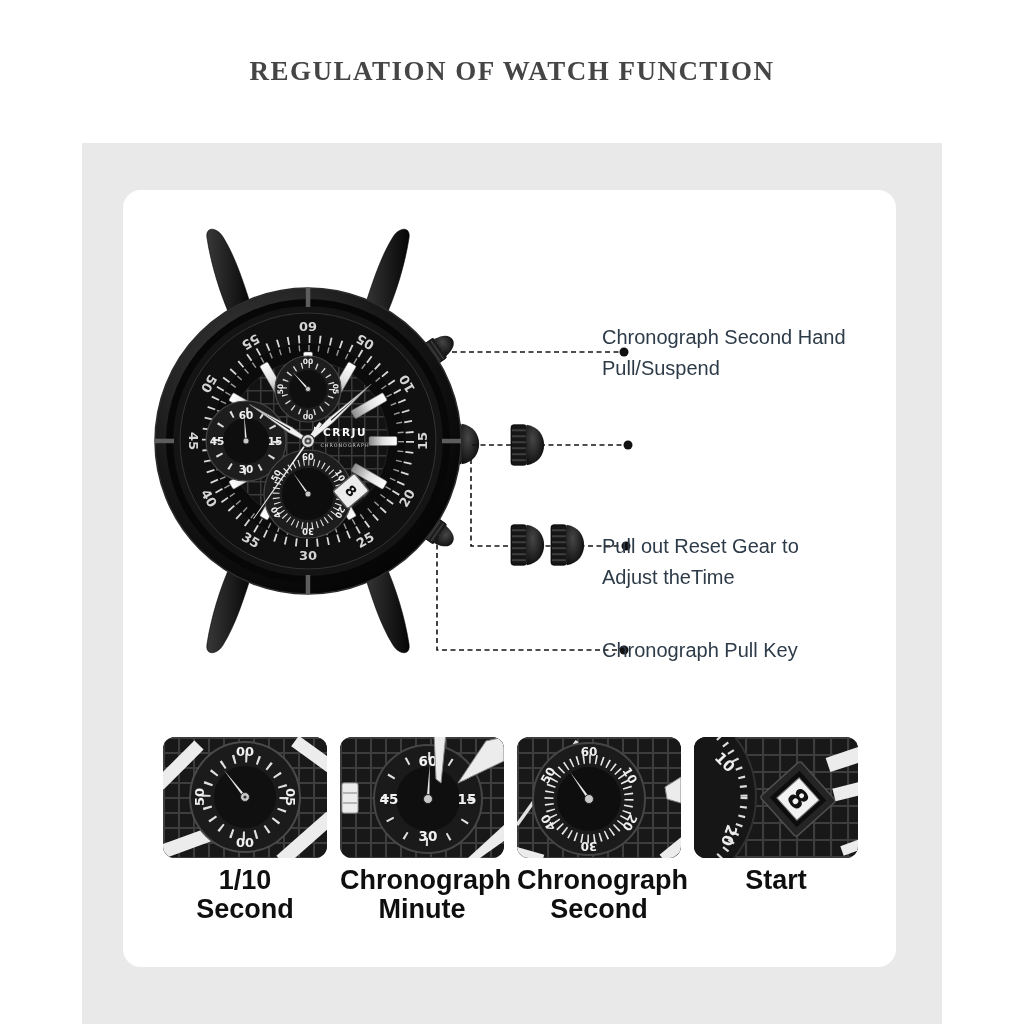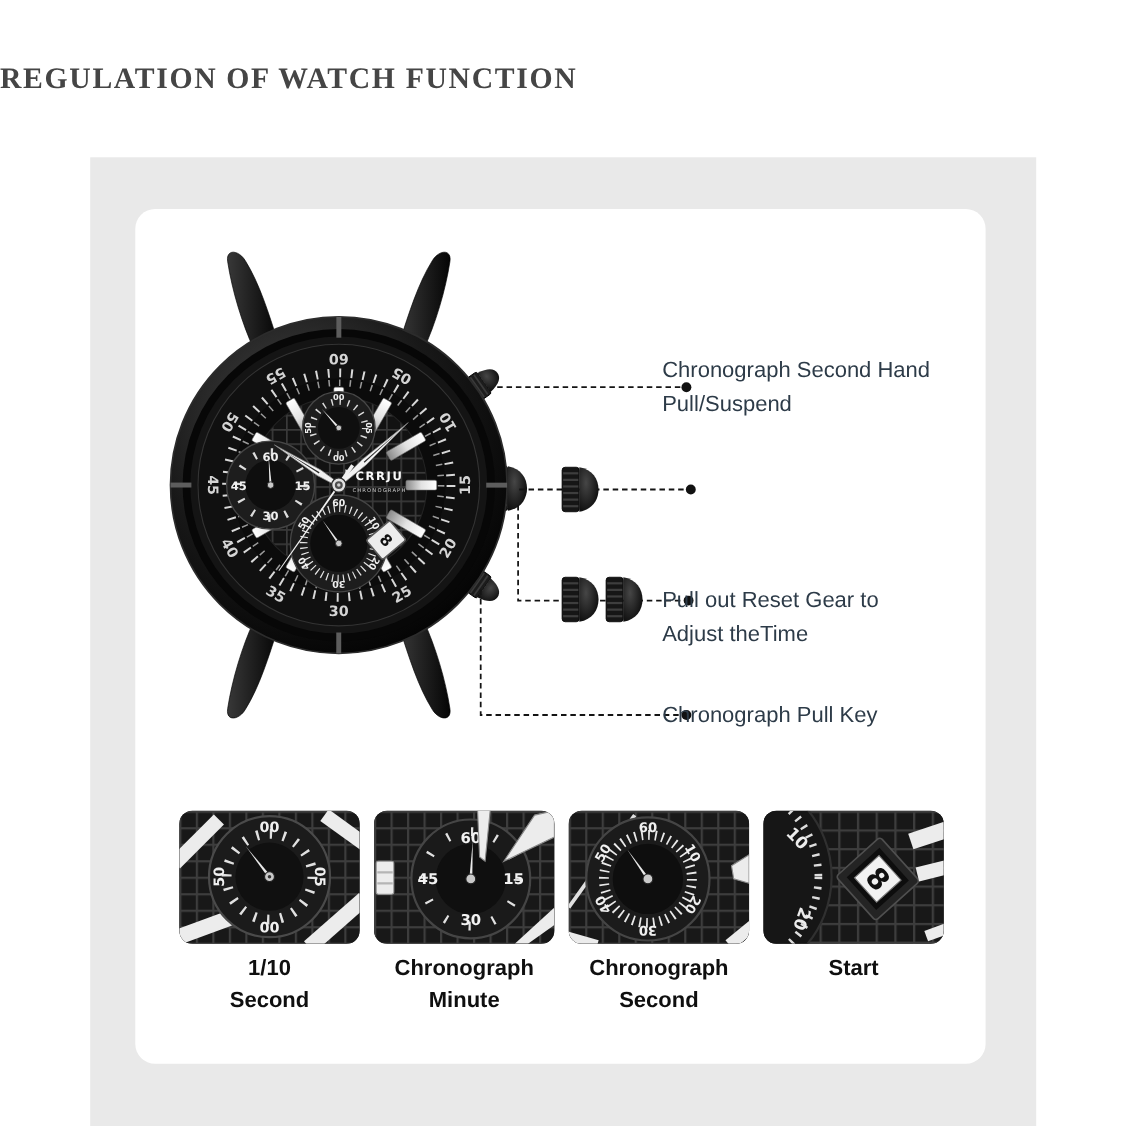--- a/index.html
+++ b/index.html
@@ -1,30 +1,30 @@
 <!DOCTYPE html>
 <html><head>
 <meta charset="utf-8">
 <style>
   html,body{margin:0;padding:0;background:#fff;}
   .page{position:relative;width:1024px;height:1024px;background:#ffffff;overflow:hidden;
         font-family:"Liberation Sans",sans-serif;}
-  .title{position:absolute;left:0;right:0;top:56px;text-align:left;
+  .title{position:absolute;left:0;right:0;top:56px;text-align:center;
          font-family:"Liberation Serif",serif;font-weight:700;font-size:27px;
          letter-spacing:1.5px;color:#454545;}
   .panel{position:absolute;left:82px;top:143px;width:860px;height:881px;background:#e9e9e9;}
   .inner{position:absolute;left:123px;top:190px;width:773px;height:777px;background:#ffffff;border-radius:18px;}
   svg.diagram{position:absolute;left:0;top:0;}
   .callout{position:absolute;left:602px;width:280px;font-size:20px;line-height:31px;color:#2d3b48;}
   .c1{top:322px}.c2{top:429px}.c3{top:531px}.c4{top:635px}
   .callout span{display:block;}
   .thumbs{position:absolute;left:163px;top:737px;display:flex;gap:13px;}
   .thumb{width:164px;height:121px;border-radius:12px;overflow:hidden;background:#141414;}
   .captions{position:absolute;left:163px;top:866px;display:flex;gap:13px;}
-  .caption{width:164px;text-align:center;font-weight:700;font-size:20px;line-height:29px;color:#0f0f0f;}
+  .caption{width:164px;text-align:center;font-weight:700;font-size:27px;line-height:29px;color:#0f0f0f;}
   .caption span{display:block;}
   text{font-family:"DejaVu Sans",sans-serif;}
 </style>
 </head>
 <body>
 
 <div class="page">
 
   <div class="title">REGULATION OF WATCH FUNCTION</div>
   <div class="panel"></div>

